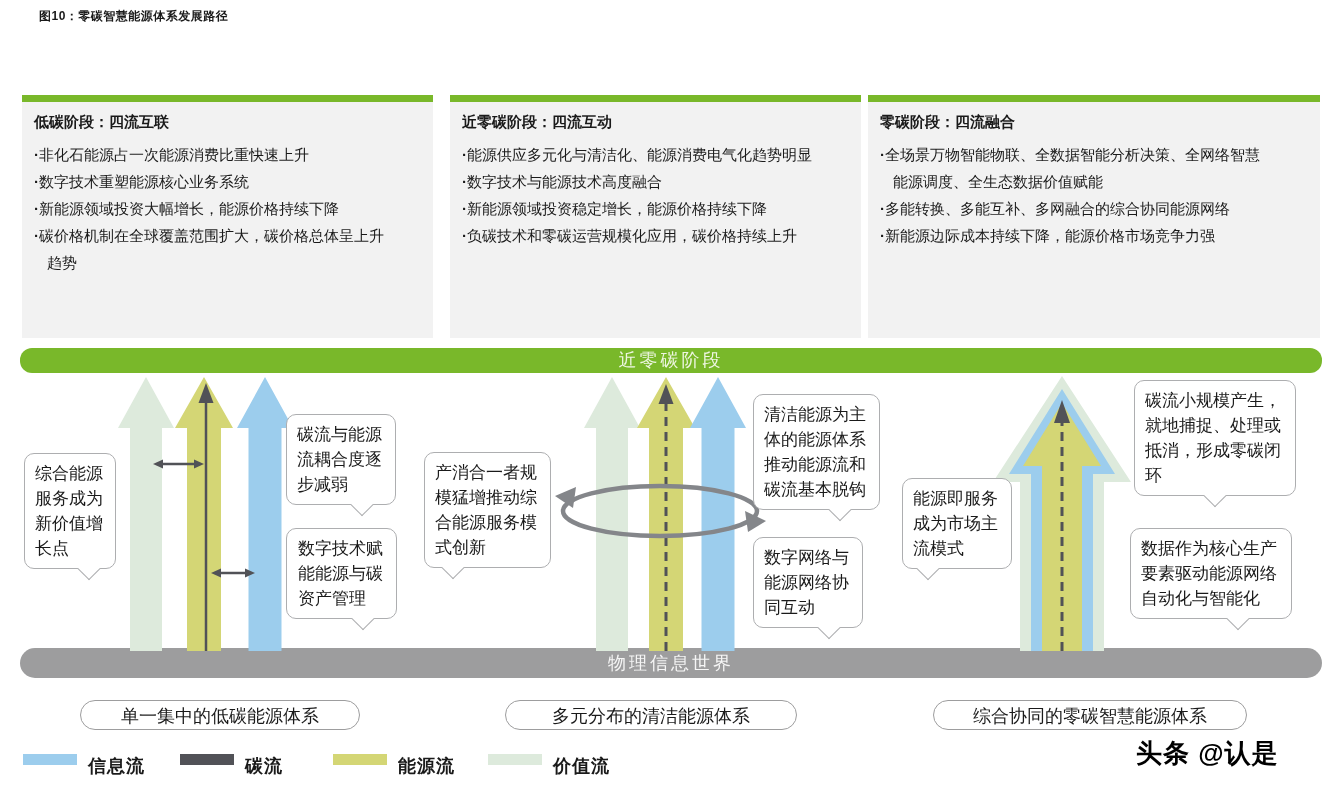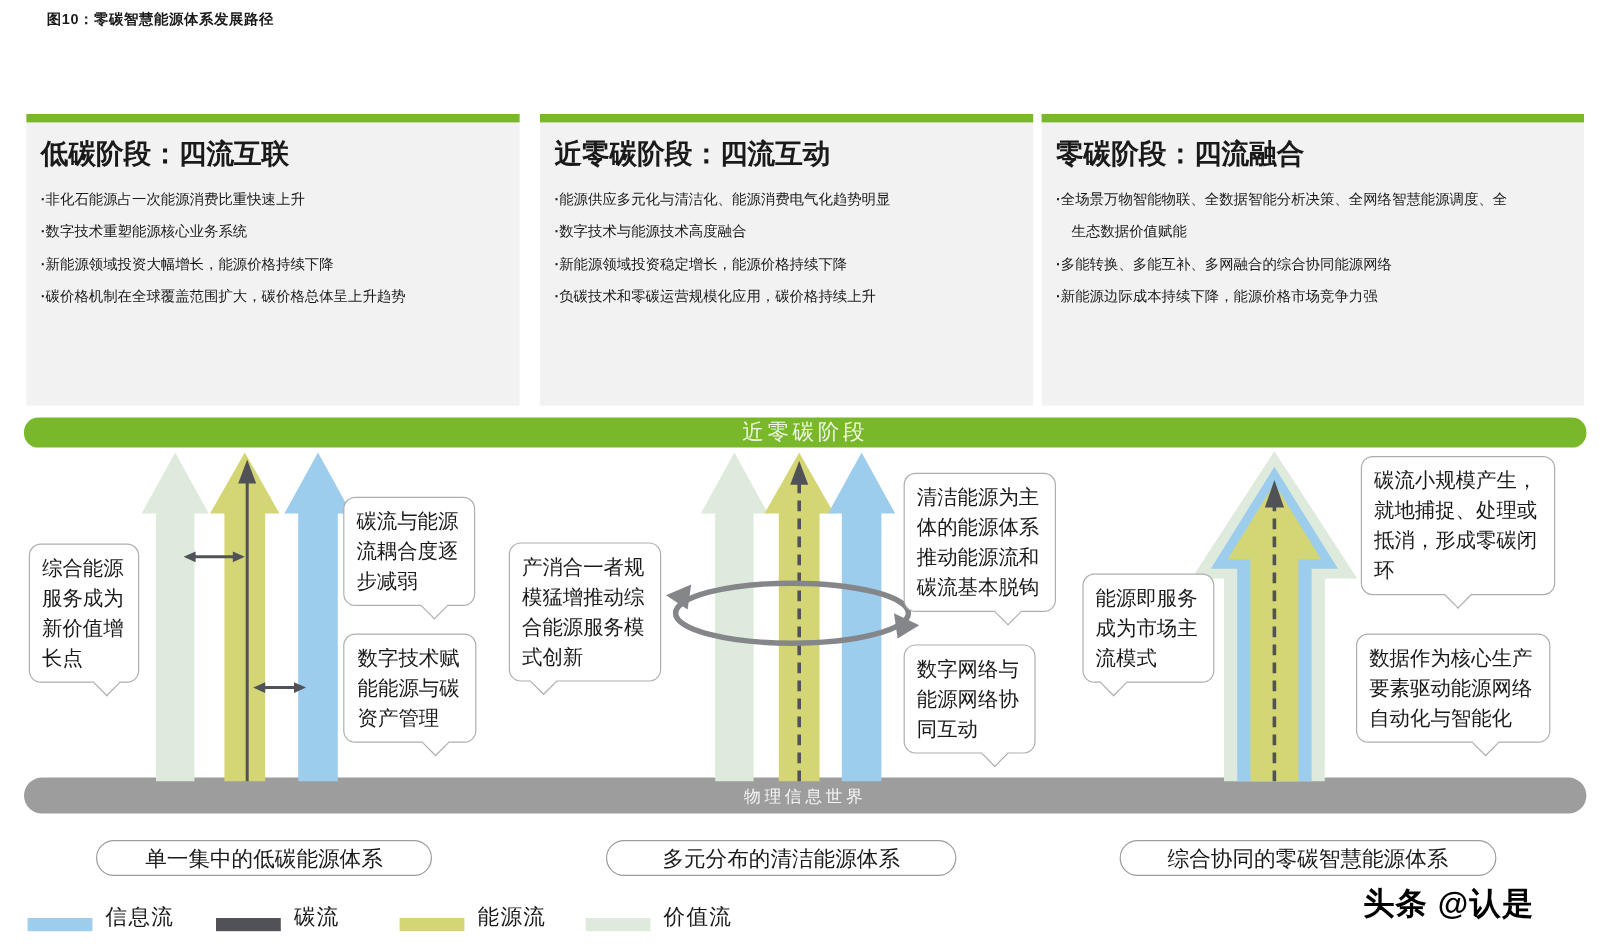--- a/index.html
+++ b/index.html
@@ -4,31 +4,31 @@
 <style>
   html,body{margin:0;padding:0;background:#fff;}
   #stage{
     position:relative;width:1342px;height:791px;background:#fff;overflow:hidden;
     font-family:"Liberation Sans",sans-serif;color:var(--text-dark,#1a1a1a);
   }
   
   .fig-title{position:absolute;left:22px;top:8px;font-size:12px;font-weight:bold;letter-spacing:.5px;margin-left:17px;}
   
   .col{position:absolute;top:95px;height:243px;background:var(--column-bg);border-top:7px solid var(--accent-green);box-sizing:border-box;}
-  .col-header{padding:11px 12px 0 12px;font-size:23px;font-weight:bold;}
-  .col ul{margin:9px 0 0 0;padding:0 0 0 12px;list-style:none;font-size:12px;line-height:27px;}
+  .col-header{padding:11px 12px 0 12px;font-size:15px;font-weight:bold;}
+  .col ul{margin:9px 0 0 0;padding:0 0 0 12px;list-style:none;font-size:15px;line-height:27px;}
   .col li{padding-left:13px;text-indent:-13px;width:343px;}
   .col.wide li{width:368px;}
   .col li::before{content:"\00B7 ";font-weight:bold;}
   
   .value-bar{position:absolute;left:20px;top:348px;width:1302px;height:25px;border-radius:12px;
     background:var(--accent-green);color:var(--value-bar-text);font-size:18px;line-height:25px;
     text-align:center;letter-spacing:3px;}
   .physical-bar{position:absolute;left:20px;top:648px;width:1302px;height:30px;border-radius:15px;
-    background:var(--physical-gray);color:#f5f5f5;font-size:14px;line-height:30px;text-align:center;letter-spacing:3px;}
+    background:var(--physical-gray);color:#f5f5f5;font-size:18px;line-height:30px;text-align:center;letter-spacing:3px;}
   
   #flow-svg{position:absolute;left:0;top:0;width:1342px;height:791px;pointer-events:none;}
   .f-value{fill:var(--value-green);}
   .f-energy{fill:var(--energy-yellow);}
   .f-info{fill:var(--info-blue);}
   .f-carbon{fill:var(--carbon-dark);}
   .s-carbon{stroke:var(--carbon-dark);}
   .s-loop{stroke:var(--loop-gray);fill:none;}
   
   .callout{position:absolute;background:#fff;border:1.5px solid var(--callout-border);border-radius:10px;
@@ -36,21 +36,21 @@
   .callout::after{content:"";position:absolute;bottom:-8.5px;width:15px;height:15px;background:#fff;
     border-right:1.5px solid var(--callout-border);border-bottom:1.5px solid var(--callout-border);
     transform:rotate(45deg);}
   .tl-l::after{left:16%;}
   .tl-m::after{left:45%;}
   .tl-r::after{left:62%;}
   
   .pill{position:absolute;top:700px;height:30px;line-height:30px;border:1.5px solid var(--pill-border);
     border-radius:16px;text-align:center;font-size:18px;box-sizing:border-box;background:#fff;}
   
-  .legend-item{position:absolute;top:754px;display:flex;align-items:flex-end;height:22px;}
+  .legend-item{position:absolute;top:754px;display:flex;align-items:flex-start;height:22px;font-weight:bold;}
   .swatch{width:54px;height:11px;margin-right:11px;}
   .sw-info{background:var(--info-blue);}
   .sw-carbon{background:var(--carbon-dark);}
   .sw-energy{background:var(--energy-yellow);}
   .sw-value{background:var(--value-green);}
   .legend-label{font-size:18px;letter-spacing:1px;}
   
   .watermark{position:absolute;left:1136px;top:736px;font-size:26px;font-weight:900;color:#000;
     letter-spacing:1px;text-shadow:1px 1px 0 #fff,-1px -1px 0 #fff;}
 </style>

